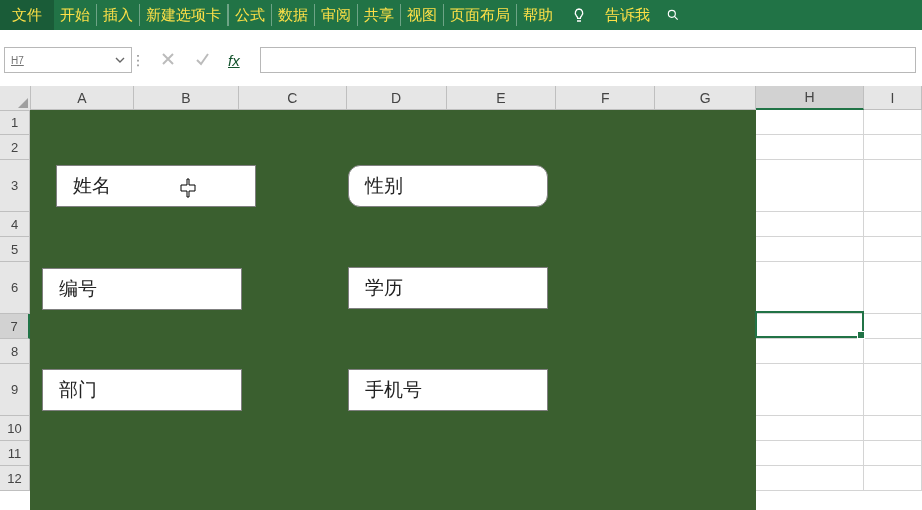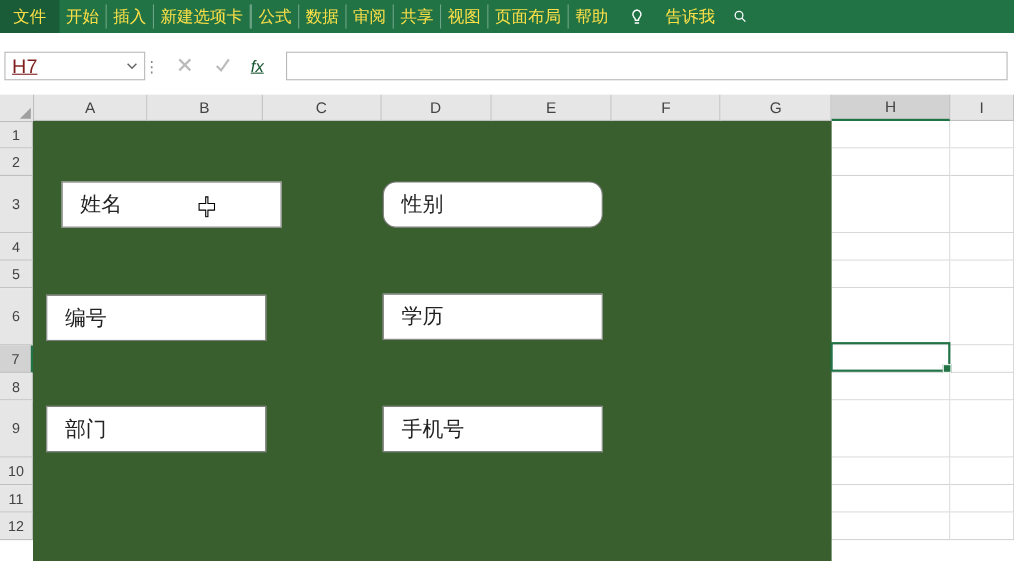--- a/index.html
+++ b/index.html
@@ -65,22 +65,22 @@
     height: 26px;
     border: 1px solid #b8b8b8;
     display: flex;
     align-items: center;
     justify-content: space-between;
     padding: 0 6px;
     box-sizing: border-box;
     background: #fff;
   }
   .namebox .nm-text {
-    font-size: 18px;
-    color: #7f1d1d;
+    font-size: 10px;
+    color: #737373;
     text-decoration: underline;
   }
   .namebox .nm-caret svg { width: 10px; height: 10px; }
   .fx-sep {
     width: 10px; height: 26px;
     display: flex; align-items: center; justify-content: center;
   }
   .fx-sep .dots { color:#888; font-size:14px; letter-spacing:-2px; }
   .fx-icons {
     display: flex;

